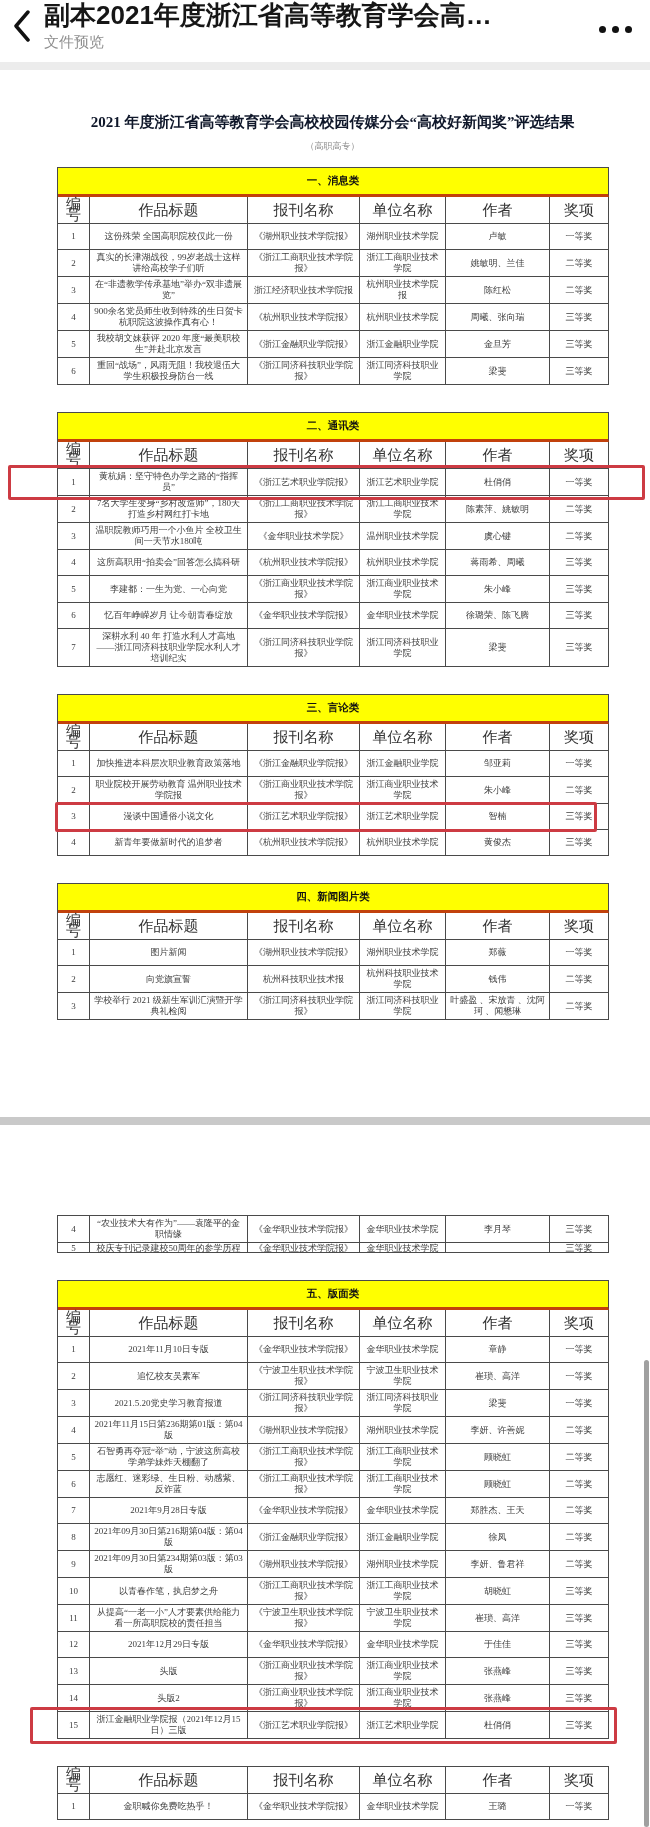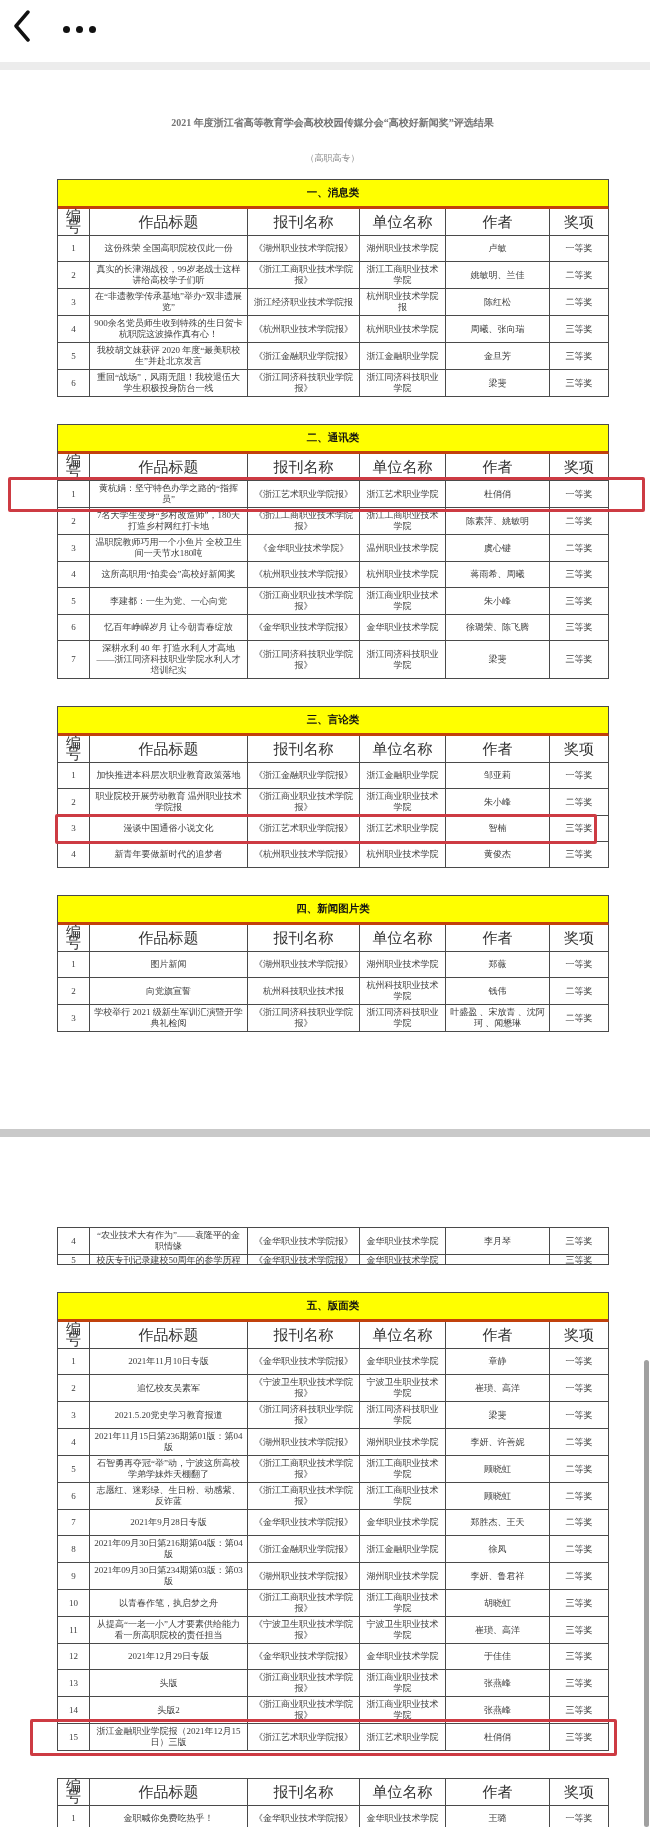--- a/index.html
+++ b/index.html
@@ -22,26 +22,26 @@
   }
   .app-sub{font-size:15px;color:#8e8e8e;line-height:20px;margin-top:2px;}
   .more-btn{width:70px;height:56px;display:flex;align-items:center;justify-content:center;cursor:pointer;}
   .more-btn .dot{width:7px;height:7px;border-radius:50%;background:#111;margin:0 3px;display:inline-block;}
   .bar-strip{height:8px;background:#ececec;}
   
   .page{background:#ffffff;position:relative;}
   .page-inner{padding:0 42px 0 57px;}
   .doc-title{
     font-family:"Liberation Serif","DejaVu Serif",serif;
-    font-size:10px;font-weight:bold;color:#737373;text-align:center;
+    font-size:15px;font-weight:bold;color:#0f172a;text-align:center;
     margin-top:44px;line-height:17px;
   }
   .doc-subtitle{
     font-family:Liberation Mono, monospace;
-    font-size:9px;color:#8a8a8a;text-align:center;margin-top:21px;
+    font-size:9px;color:#8a8a8a;text-align:center;margin-top:9px;
   }
   .tables{margin-top:14px;}
   
   .tbl{
     width:551px;margin-bottom:27px;
     border-left:1px solid #4a4a4a;border-top:1px solid #4a4a4a;
     font-family:"Liberation Serif","DejaVu Serif",serif;
   }
   .band{
     background:#ffff00;border-right:1px solid #4a4a4a;border-bottom:3px solid #c2410c;
@@ -84,20 +84,24 @@
 <body>
 
 <div class="app-bar">
   <div class="back-btn">
     <span>
       <svg viewBox="0 0 20 32" width="20" height="32">
           <polyline points="16,2 4,16 16,30" fill="none" stroke="#111" stroke-width="3.5" stroke-linecap="round" stroke-linejoin="round"></polyline>
         </svg>
     </span>
   </div>
+  <div class="bar-titles">
+    <div class="app-title">副本2021年度浙江省高等教育学会高…</div>
+    <div class="app-sub">文件预览</div>
+  </div>
   <div class="more-btn">
     <span>
       <span class="dot"></span><span class="dot"></span><span class="dot"></span>
     </span>
   </div>
 </div>
 <div class="bar-strip"></div>
 
 <div class="page">
   <div class="page-inner">
@@ -193,21 +197,21 @@
           <div class="row">
             <div class="cell c-no">3</div>
             <div class="cell c-title">温职院教师巧用一个小鱼片 全校卫生间一天节水180吨</div>
             <div class="cell c-paper">《金华职业技术学院》</div>
             <div class="cell c-unit">温州职业技术学院</div>
             <div class="cell c-author">虞心键</div>
             <div class="cell c-award">二等奖</div>
           </div>
           <div class="row">
             <div class="cell c-no">4</div>
-            <div class="cell c-title">这所高职用“拍卖会”高校好新闻奖</div>
+            <div class="cell c-title">这所高职用“拍卖会”回答怎么搞科研</div>
             <div class="cell c-paper">《杭州职业技术学院报》</div>
             <div class="cell c-unit">杭州职业技术学院</div>
             <div class="cell c-author">蒋雨希、周曦</div>
             <div class="cell c-award">三等奖</div>
           </div>
           <div class="row">
             <div class="cell c-no">5</div>
             <div class="cell c-title">李建都：一生为党、一心向党</div>
             <div class="cell c-paper">《浙江商业职业技术学院报》</div>
             <div class="cell c-unit">浙江商业职业技术学院</div>

